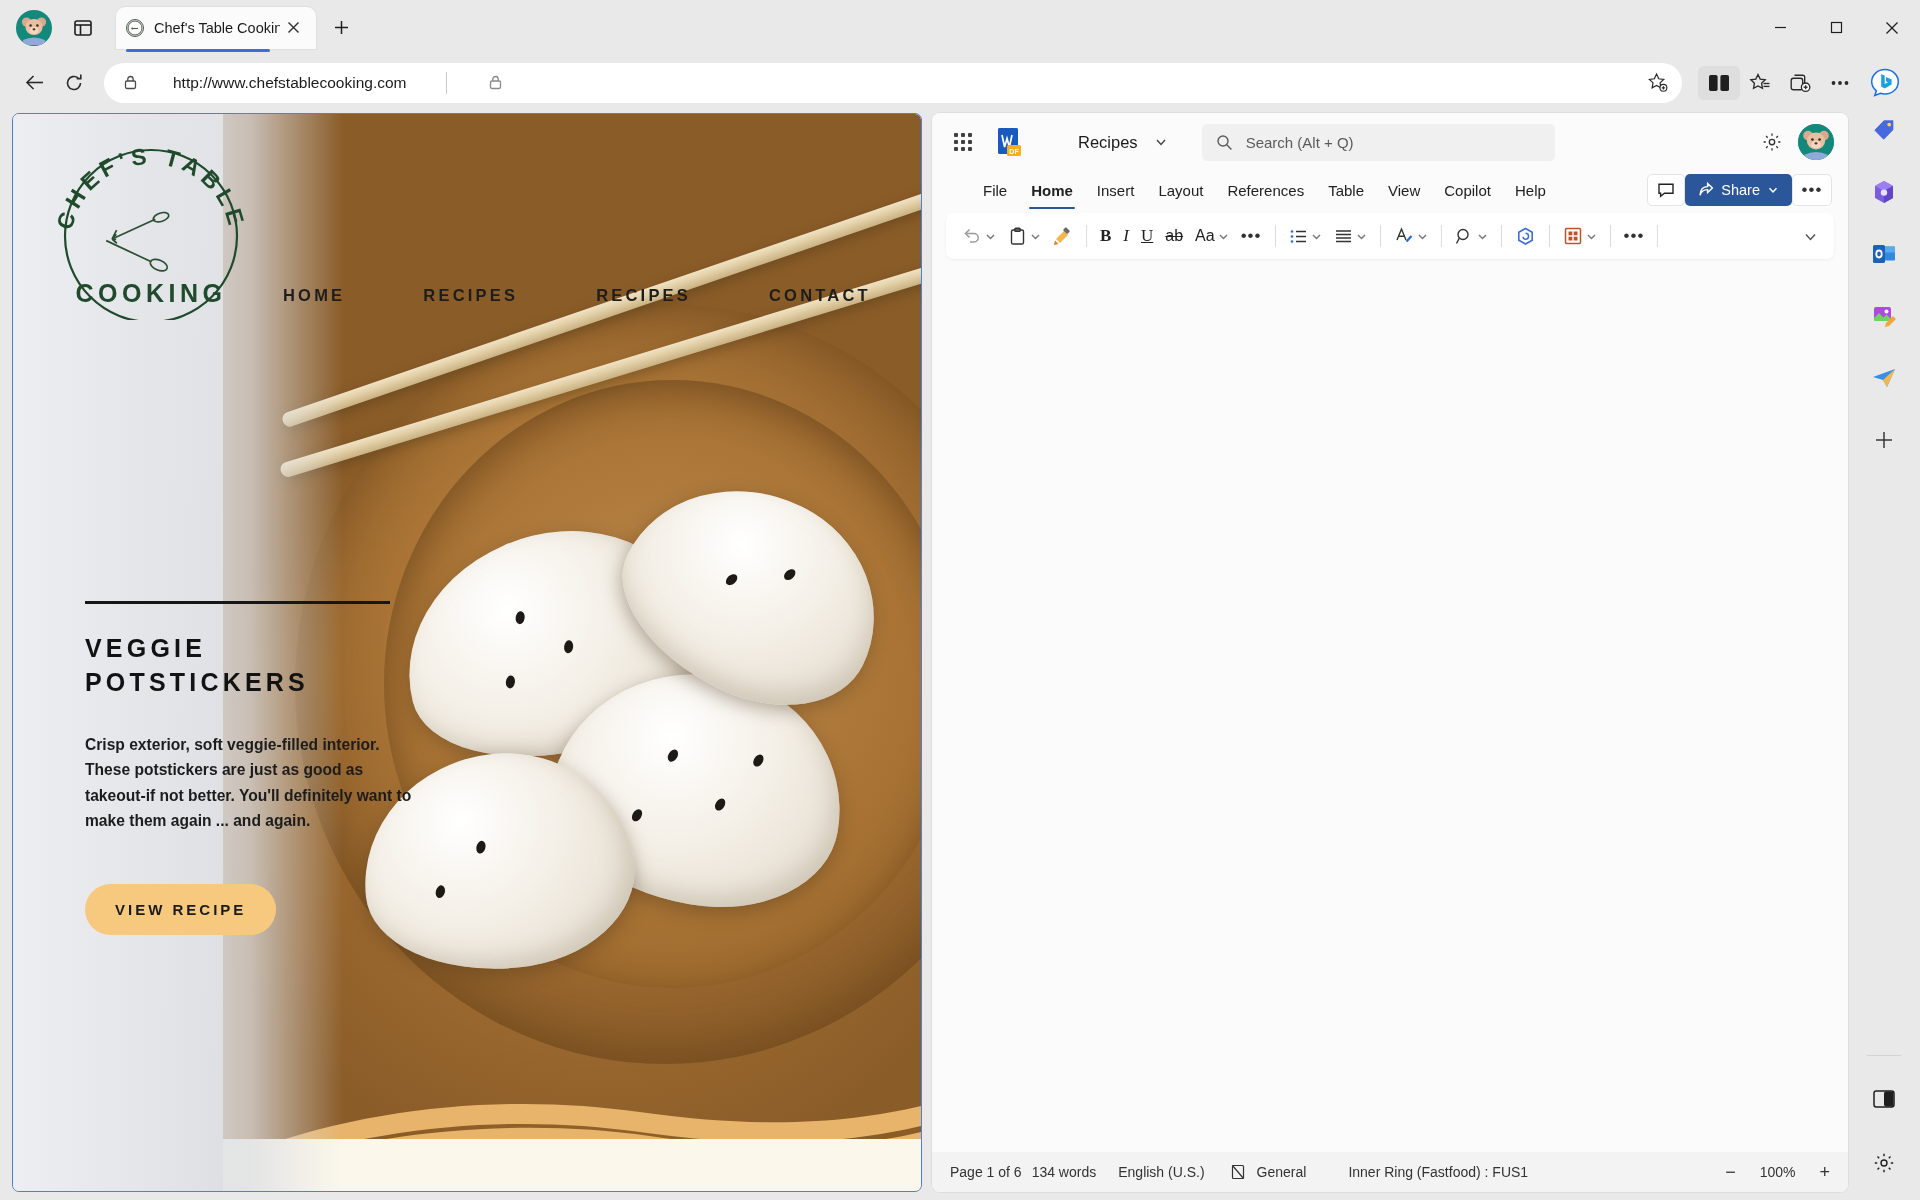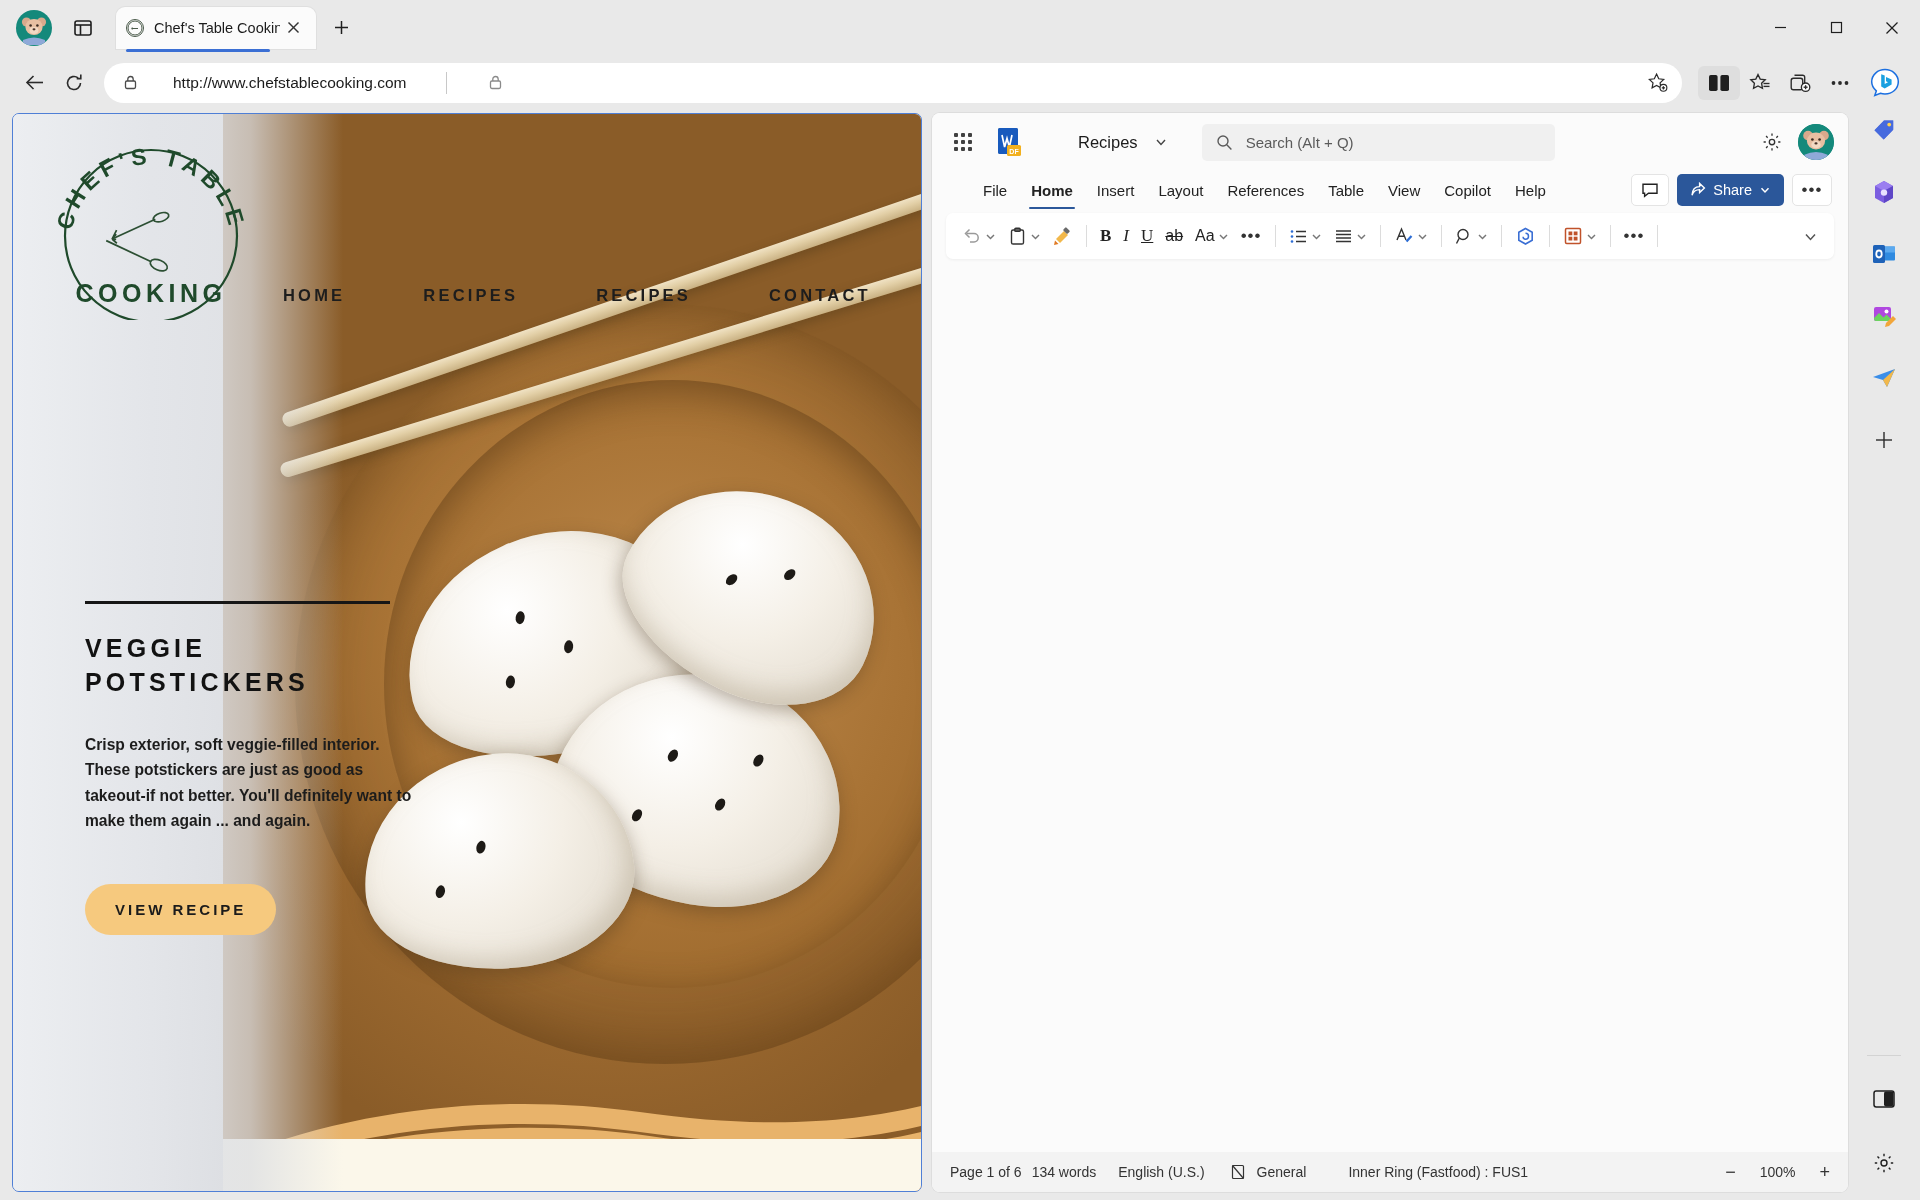--- a/index.html
+++ b/index.html
@@ -238,21 +238,21 @@
   .rtab {
     padding: 0 11px; height: 32px; display: flex; align-items: center;
     font-size: 15px; color: #222; border-radius: 4px; position: relative;
     white-space: nowrap;
   }
   .rtab.active { font-weight: 700; }
   .rtab.active::after {
     content: ''; position: absolute; left: 9px; right: 9px; bottom: -3px;
     height: 2.5px; background: #2b579a; border-radius: 2px;
   }
-  .ribbon-right { margin-left: auto; display: flex; align-items: flex-end; gap: 8px; }
+  .ribbon-right { margin-left: auto; display: flex; align-items: flex-end; gap: 0; }
   .comment-btn {
     width: 38px; height: 32px; background: #fff; border-radius: 5px;
     display: flex; align-items: center; justify-content: center;
     border: 1px solid #e4e4e4;
   }
   .share-btn {
     height: 32px; background: #2b579a; color: #fff; border-radius: 5px;
     display: flex; align-items: center; gap: 7px; padding: 0 13px;
     font-size: 14.5px; border: none; font-family: "Liberation Sans", sans-serif;
     white-space: nowrap;

